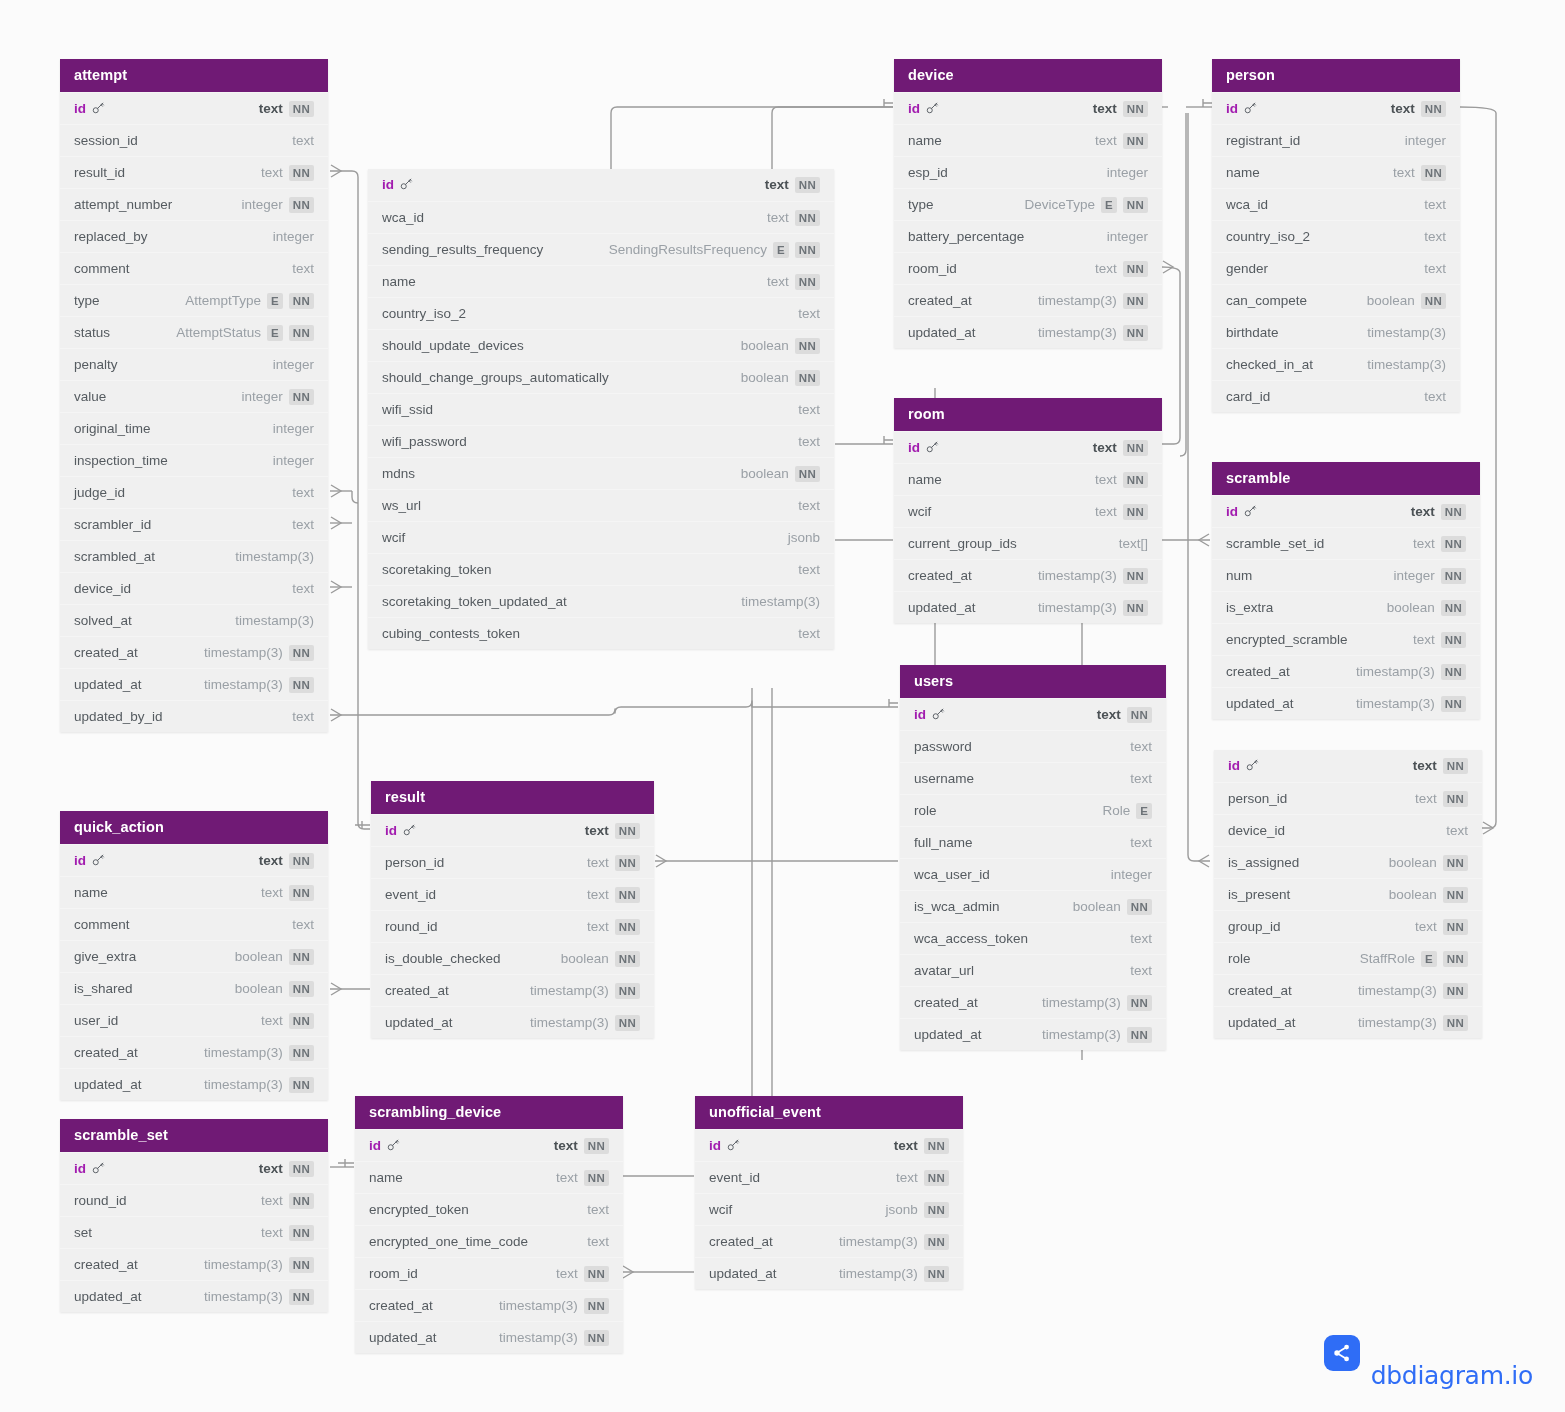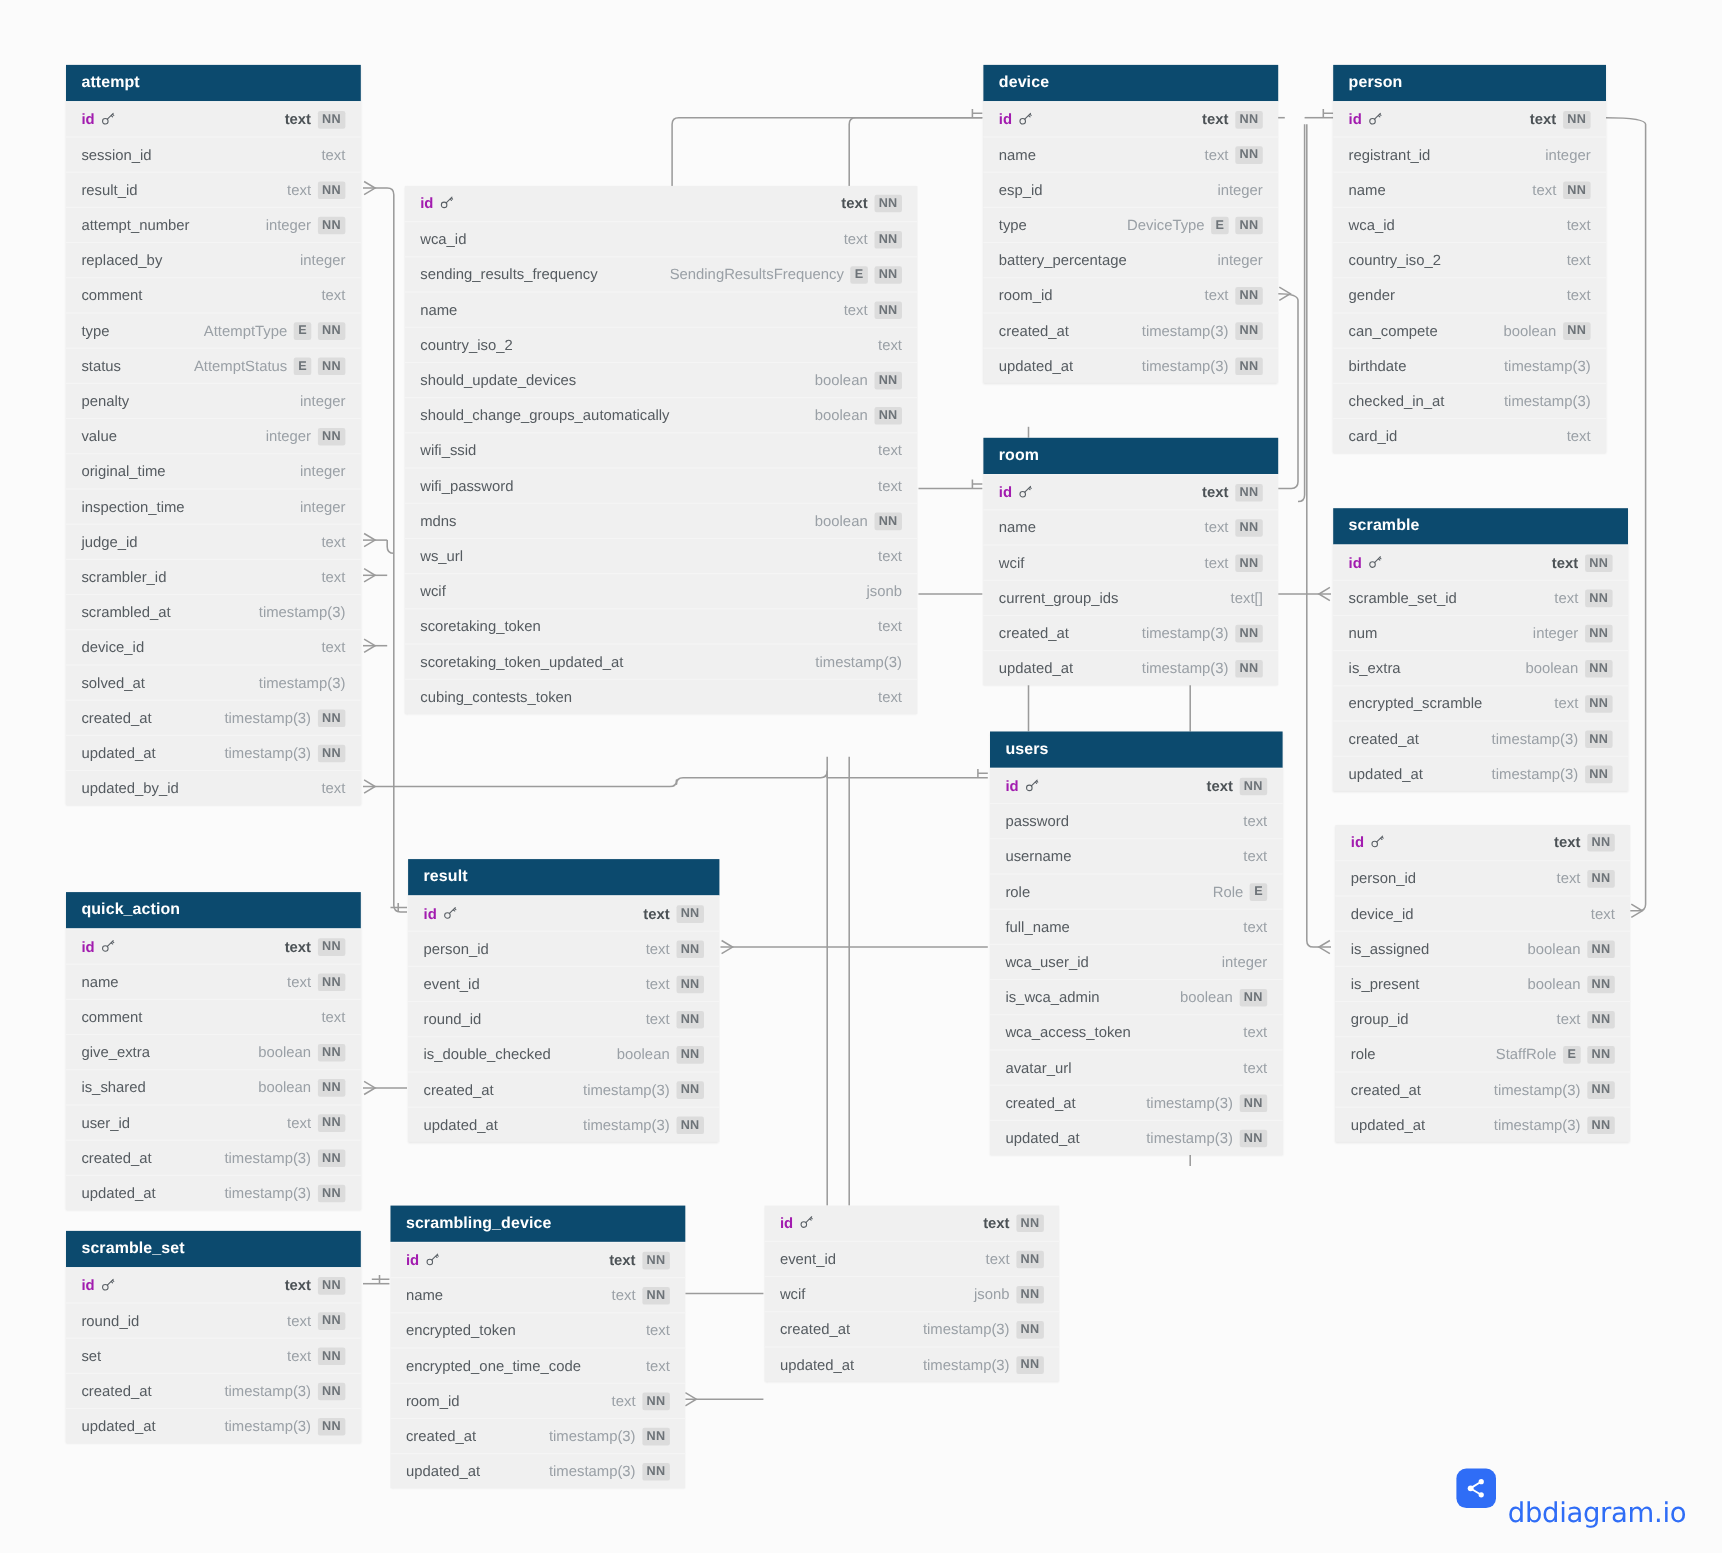--- a/index.html
+++ b/index.html
@@ -10,21 +10,21 @@
     position:relative;overflow:hidden;
   }
   #canvas{position:absolute;left:0;top:0;width:1565px;height:1412px;}
   svg#links{position:absolute;left:0;top:0;width:1565px;height:1412px;pointer-events:none;}
   .table-card{
     position:absolute;
     background:#f0f0f0;
     box-shadow:0 1px 2px rgba(0,0,0,.09);
   }
   .tbl-header{
-    background:#0c4a6e;
+    background:#701a75;
     color:#ffffff;
     font-size:14.5px;
     font-weight:bold;
     height:33px;
     line-height:33px;
     padding:0 14px;
     box-sizing:border-box;
     white-space:nowrap;
     letter-spacing:.1px;
   }
@@ -978,20 +978,21 @@
         </div>
         <div class="tbl-row">
           <span class="fname">updated_at</span>
           <span class="fmeta">
             <span>timestamp(3)</span>
             <span class="badge nn">NN</span>
           </span>
         </div>
       </div>
       <div class="table-card" style="left: 695px; top: 1096px; width: 268px;">
+        <div class="tbl-header">unofficial_event</div>
         <div class="tbl-row">
           <span class="fname pk">id<span><svg class="key-ico" viewBox="0 0 16 16" aria-hidden="true">
                 <circle cx="4.6" cy="11.4" r="3.1" fill="none" stroke="#5a6066" stroke-width="1.2"></circle>
                 <path d="M6.9,9.1 L13.4,2.6 M11.2,4.8 L12.8,6.4 M12.6,3.4 L14.1,4.9" fill="none" stroke="#5a6066" stroke-width="1.2" stroke-linecap="round"></path>
               </svg></span></span>
           <span class="fmeta pk-type">
             <span>text</span>
             <span class="badge nn">NN</span>
           </span>
         </div>

